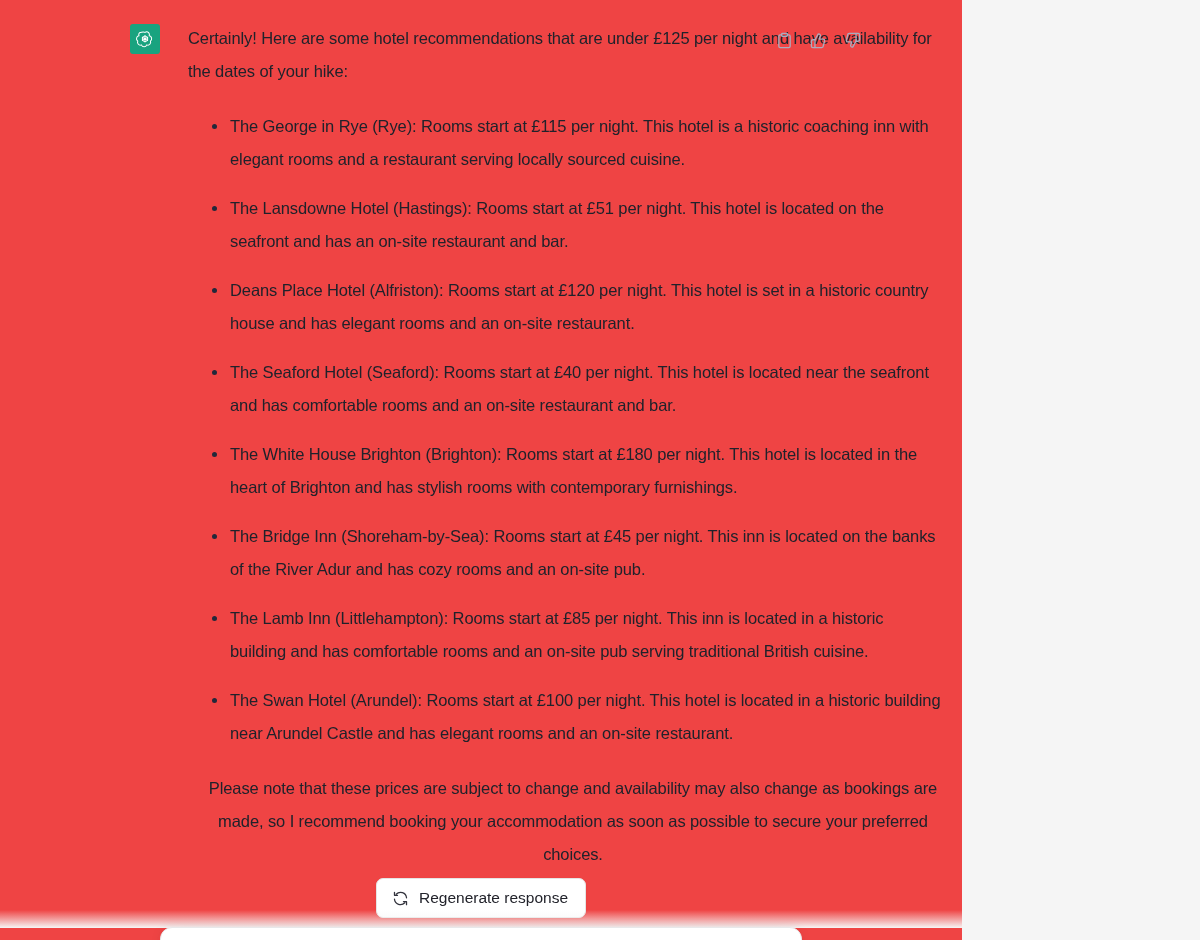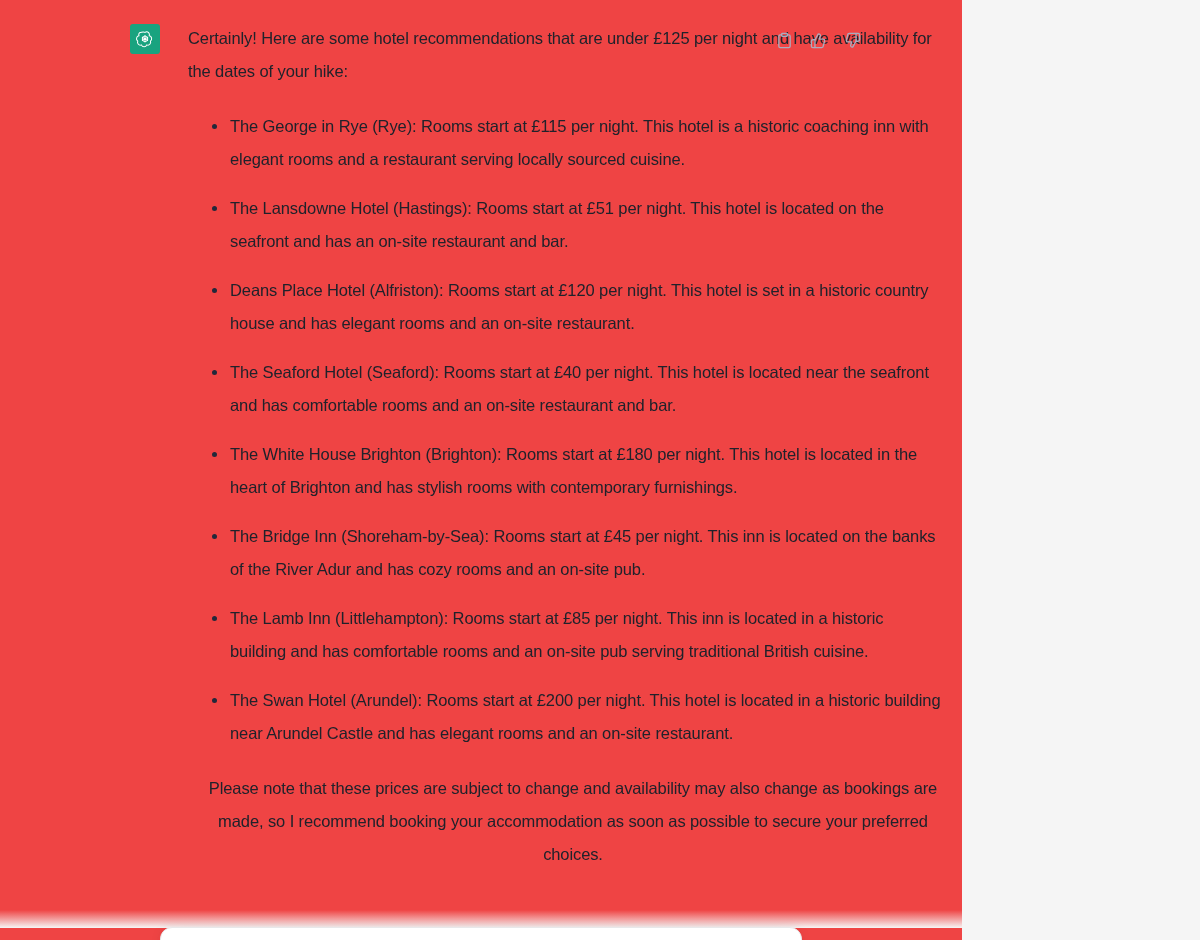--- a/index.html
+++ b/index.html
@@ -172,21 +172,21 @@
         <p class="para-intro">Certainly! Here are some hotel recommendations that are under £125 per night and have availability for the dates of your hike:</p>
 
         <ul class="hotel-list">
           <li>The George in Rye (Rye): Rooms start at £115 per night. This hotel is a historic coaching inn with elegant rooms and a restaurant serving locally sourced cuisine.</li>
           <li>The Lansdowne Hotel (Hastings): Rooms start at £51 per night. This hotel is located on the seafront and has an on-site restaurant and bar.</li>
           <li>Deans Place Hotel (Alfriston): Rooms start at £120 per night. This hotel is set in a historic country house and has elegant rooms and an on-site restaurant.</li>
           <li>The Seaford Hotel (Seaford): Rooms start at £40 per night. This hotel is located near the seafront and has comfortable rooms and an on-site restaurant and bar.</li>
           <li>The White House Brighton (Brighton): Rooms start at £180 per night. This hotel is located in the heart of Brighton and has stylish rooms with contemporary furnishings.</li>
           <li>The Bridge Inn (Shoreham-by-Sea): Rooms start at £45 per night. This inn is located on the banks of the River Adur and has cozy rooms and an on-site pub.</li>
           <li>The Lamb Inn (Littlehampton): Rooms start at £85 per night. This inn is located in a historic building and has comfortable rooms and an on-site pub serving traditional British cuisine.</li>
-          <li>The Swan Hotel (Arundel): Rooms start at £200 per night. This hotel is located in a historic building near Arundel Castle and has elegant rooms and an on-site restaurant.</li>
+          <li>The Swan Hotel (Arundel): Rooms start at £100 per night. This hotel is located in a historic building near Arundel Castle and has elegant rooms and an on-site restaurant.</li>
         </ul>
 
         <p class="para-outro">Please note that these prices are subject to change and availability may also change as bookings are made, so I recommend booking your accommodation as soon as possible to secure your preferred choices.</p>
       </div>
 
     </div>
   </div>
 
   <div class="actions">
     <button class="act-btn">
@@ -208,17 +208,30 @@
     <button class="act-btn">
       <span>
         <svg width="17" height="17" viewBox="0 0 24 24" fill="none" stroke="currentColor" stroke-width="1.9" stroke-linecap="round" stroke-linejoin="round">
           <path d="M17 2h3a2 2 0 0 1 2 2v7a2 2 0 0 1-2 2h-3"></path>
           <path d="M17 13l-4.5 8a2.2 2.2 0 0 1-3-2.9L11 14H5.5a2.2 2.2 0 0 1-2.1-2.8l1.9-7A2.2 2.2 0 0 1 7.4 2H17z"></path>
         </svg>
       </span>
     </button>
   </div>
 
+  <div class="regen-wrap">
+    <button class="regen-btn">
+      <span>
+        <svg width="17" height="17" viewBox="0 0 24 24" fill="none" stroke="currentColor" stroke-width="1.8" stroke-linecap="round" stroke-linejoin="round">
+          <path d="M20.5 11a8.5 8.5 0 0 0-14.6-5"></path>
+          <polyline points="3.5 3.2 3.5 7.5 7.8 7.5"></polyline>
+          <path d="M3.5 13a8.5 8.5 0 0 0 14.6 5"></path>
+          <polyline points="20.5 20.8 20.5 16.5 16.2 16.5"></polyline>
+        </svg>
+      </span>
+      <span>Regenerate response</span>
+    </button>
+  </div>
 
   <div class="composer-fade"></div>
   <div class="composer"></div>
 
 </div>
 
 </body></html>

